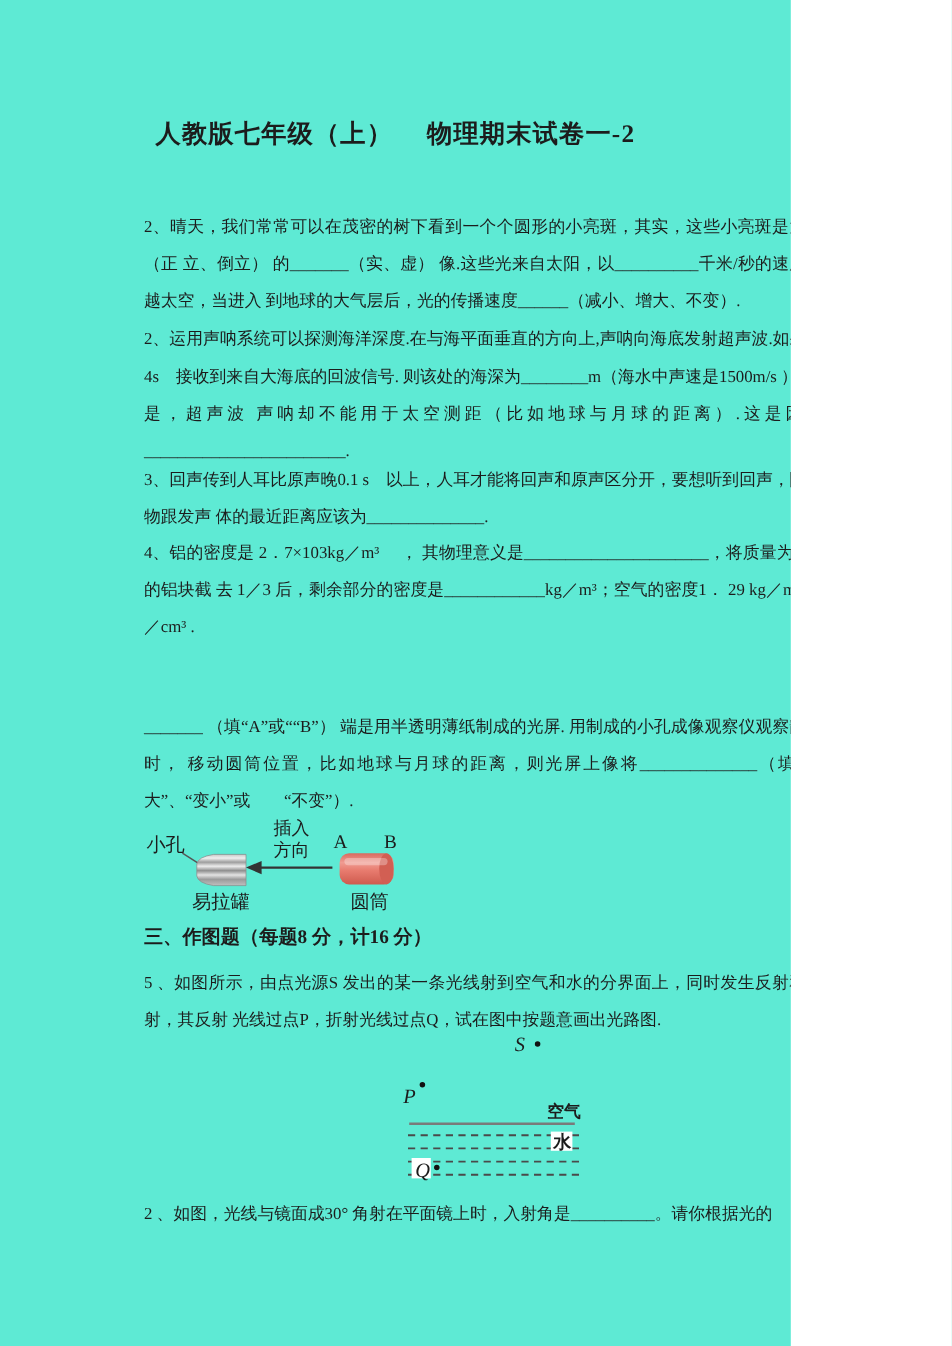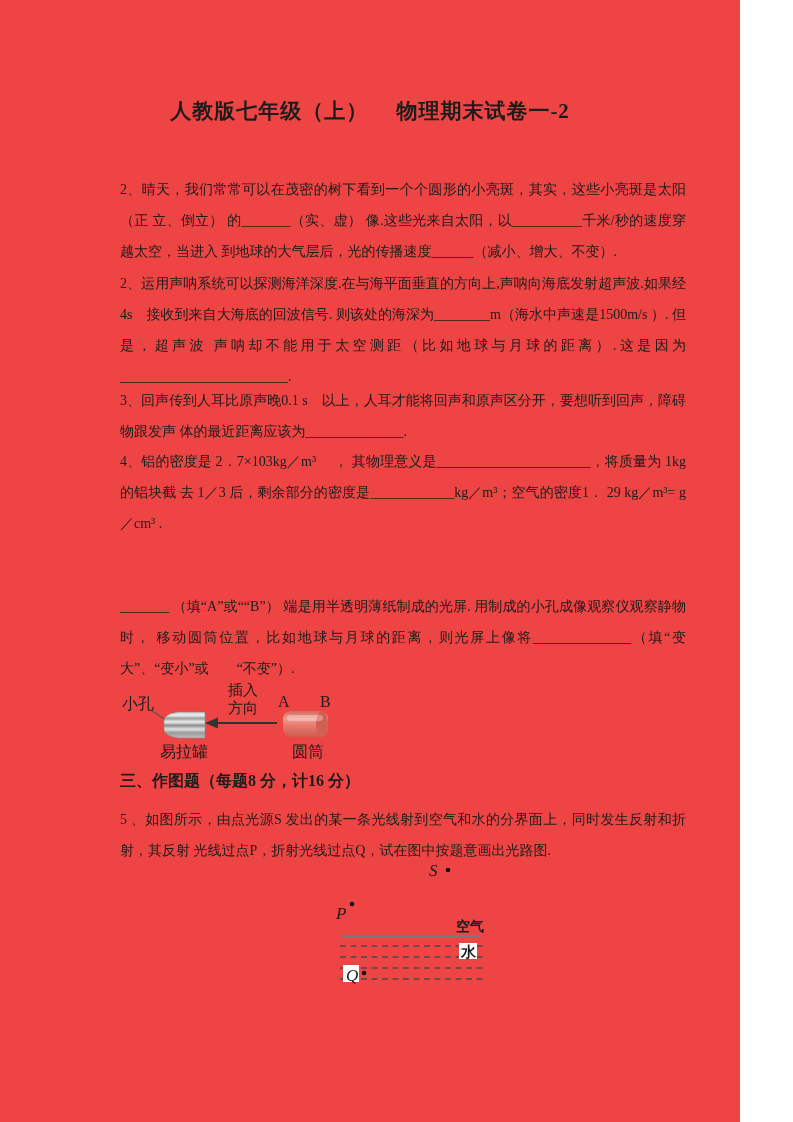--- a/index.html
+++ b/index.html
@@ -1,17 +1,17 @@
 <!DOCTYPE html>
 <html><head>
 <meta charset="utf-8">
 <style>
   html,body { margin:0; padding:0; background:#ffffff; }
   .page {
-    position:relative; width:740px; height:1122px; background:#ef4444;
+    position:relative; width:659px; height:1122px; background:#5eead4;
     font-family:"Liberation Serif","DejaVu Serif",serif; color:#1c1c1c;
     overflow:hidden;
     text-decoration:underline;
   }
   .doc-title {
     position:absolute; top:97px; left:0; width:100%;
     text-align:center; font-size:21px; font-weight:bold; letter-spacing:1px;
   }
   .sec-heading {
     position:absolute; left:120px; width:566px;
@@ -109,14 +109,15 @@
 
       <rect x="133" y="91" width="18" height="16" fill="#ffffff"></rect>
       <text x="135" y="105" font-size="15" class="svg-cjk" font-weight="bold" fill="#1c1c1c">水</text>
 
       <rect x="17" y="113" width="16" height="17" fill="#ffffff"></rect>
       <text x="20" y="129" font-size="17" class="svg-italic" fill="#1c1c1c">Q</text>
       <circle cx="38" cy="121" r="2.3" fill="#111111"></circle>
     </svg>
   </div>
 
+  <div class="para" style="top:997px;">2 、如图，光线与镜面成30° 角射在平面镜上时，入射角是__________。请你根据光的</div>
 
 </div>
 
 </body></html>

